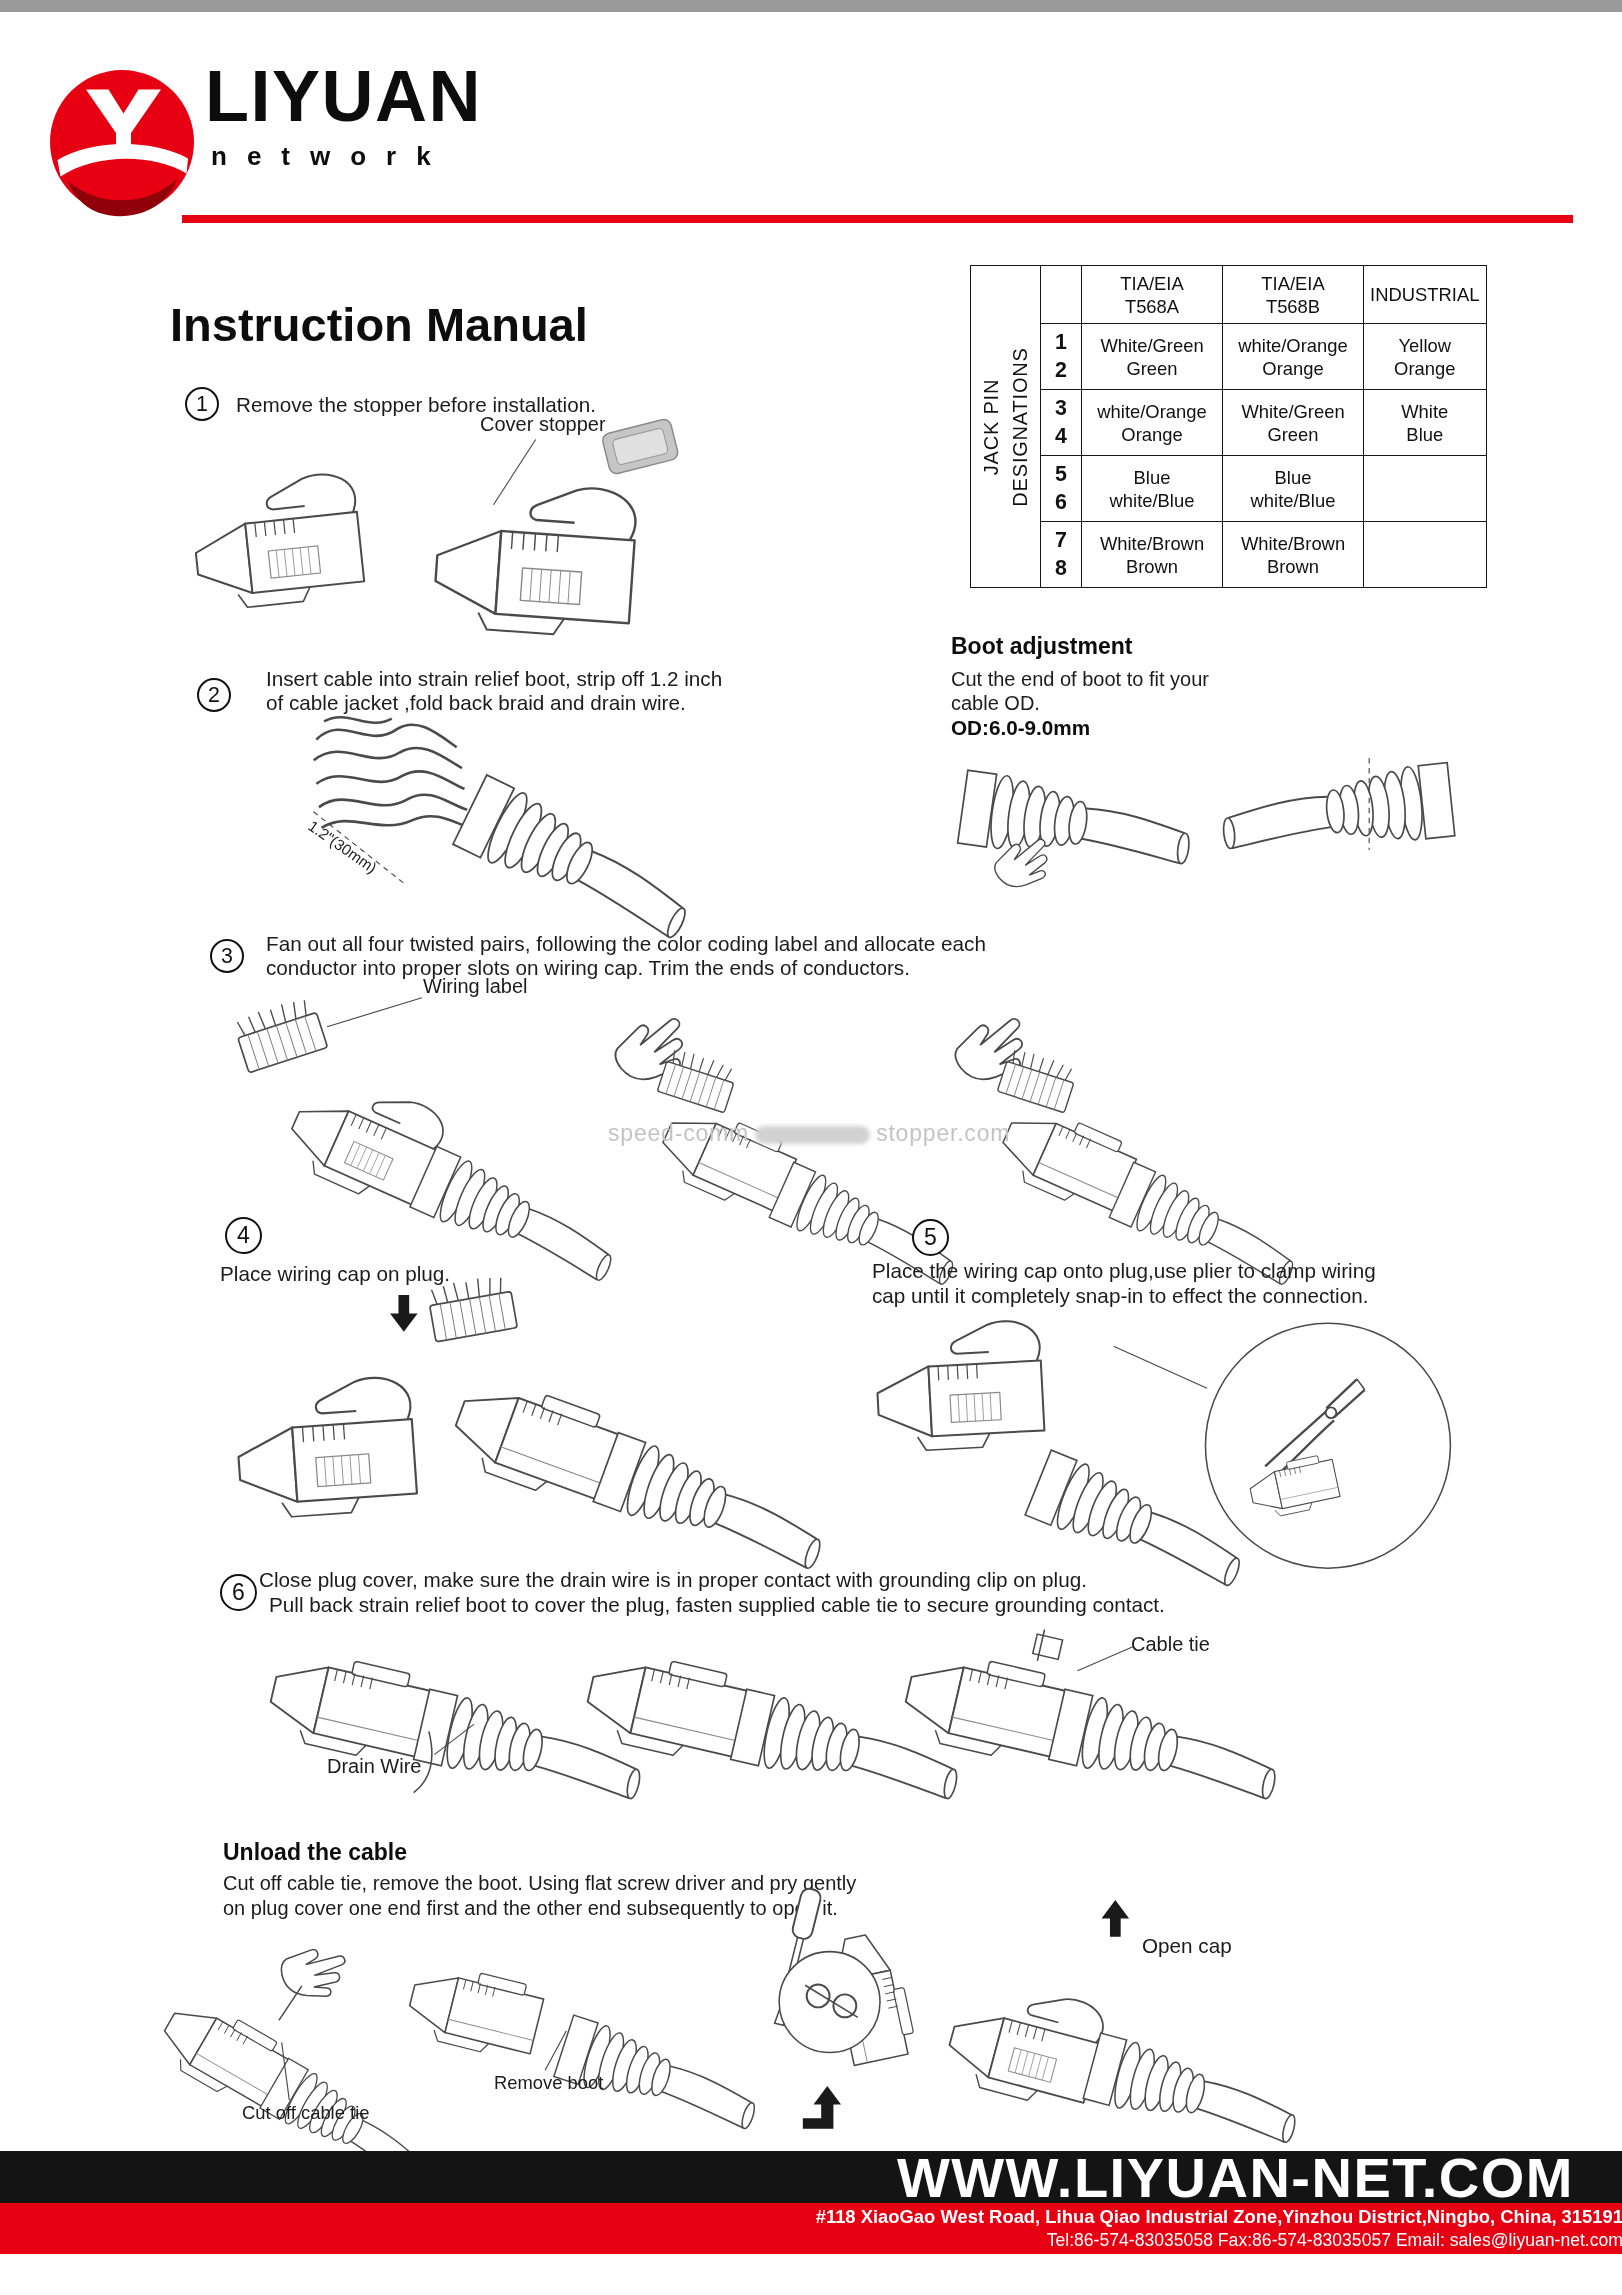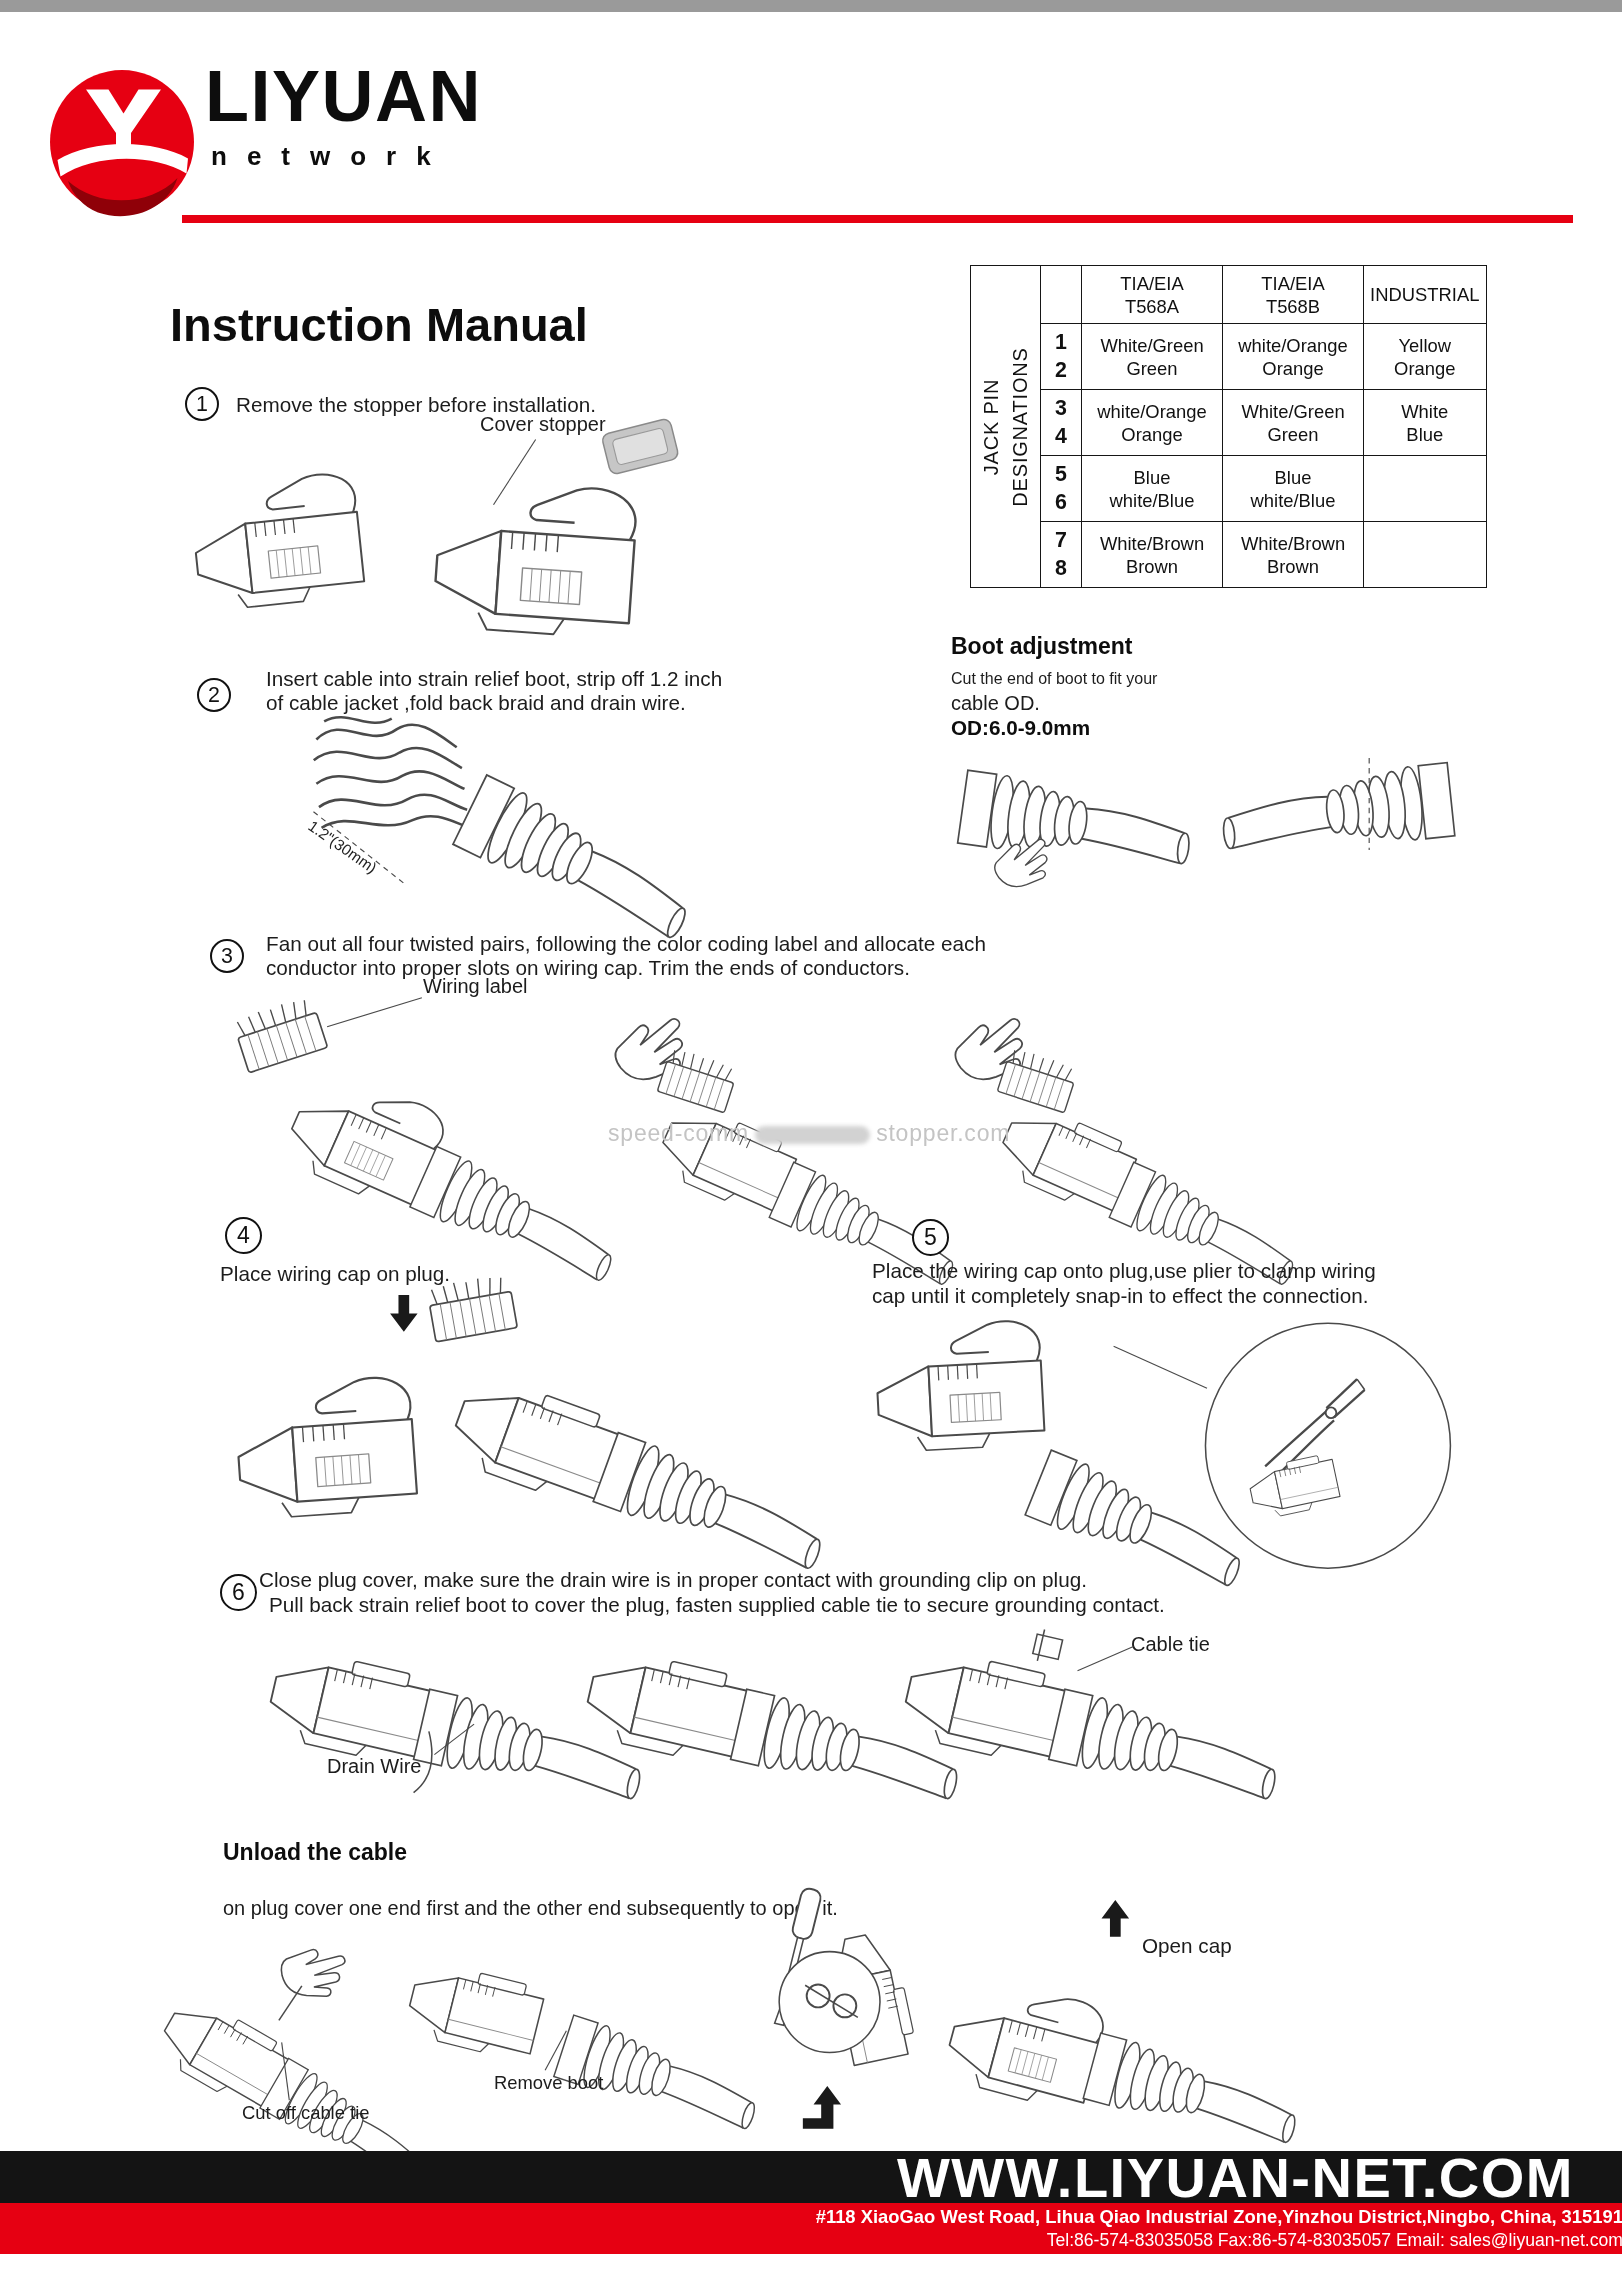--- a/index.html
+++ b/index.html
@@ -284,21 +284,21 @@
           </td>
       <td class="col-c">
             <div></div>
             <div></div>
           </td>
     </tr>
   </tbody>
     </table>
 
   <div class="sec-head" style="left:951px;top:621px">Boot adjustment</div>
-  <div class="body-text" style="left:951px;top:655px;font-size:16px">Cut the end of boot to fit your</div>
+  <div class="body-text" style="left:951px;top:655px;font-size:20px">Cut the end of boot to fit your</div>
   <div class="body-text" style="left:951px;top:679px;font-size:20px">cable OD.</div>
   <div class="od-text" style="left:951px;top:704px">OD:6.0-9.0mm</div>
   <svg class="illus" style="left:956px;top:723px;width:505px;height:161px" viewBox="0 0 660 210">
     <g transform="translate(18,28) rotate(8)">
         <use href="#p-boot"></use>
       </g>
     <g transform="translate(640,18) scale(-1,1) rotate(6)">
         <use href="#p-boot"></use>
       </g>
     <g transform="translate(40,118) scale(0.9)">
@@ -424,20 +424,21 @@
   <div class="small-label" style="left:1131px;top:1621px">Cable tie</div>
   <svg class="leader" style="left:1071px;top:1630px;width:69px;height:34px" viewBox="0 0 90 45">
     <line x1="82" y1="6" x2="8" y2="38" stroke="#4a4a4a" stroke-width="1.5"></line>
   </svg>
   <div class="small-label" style="left:327px;top:1743px">Drain Wire</div>
   <svg class="leader" style="left:428px;top:1706px;width:54px;height:42px" viewBox="0 0 70 55">
     <line x1="8" y1="48" x2="60" y2="8" stroke="#4a4a4a" stroke-width="1.5"></line>
   </svg>
 
   <div class="sec-head" style="left:223px;top:1827px">Unload the cable</div>
+  <div class="body-text" style="left:223px;top:1859px;font-size:20px">Cut off cable tie, remove the boot. Using flat screw driver and pry gently</div>
   <div class="body-text" style="left:223px;top:1884px;font-size:20px">on plug cover one end first and the other end subsequently to open it.</div>
 
   <svg class="illus" style="left:187px;top:1901px;width:245px;height:230px" viewBox="0 0 320 300">
     <g transform="translate(0,95) rotate(30) scale(0.78)">
       <use href="#p-plug-closed"></use>
       <use href="#p-boot" x="208" y="2"></use>
     </g>
     <use href="#p-hand" transform="translate(140,5) rotate(25)"></use>
     <line x1="150" y1="95" x2="120" y2="140" stroke="#4a4a4a" stroke-width="2"></line>
   </svg>

